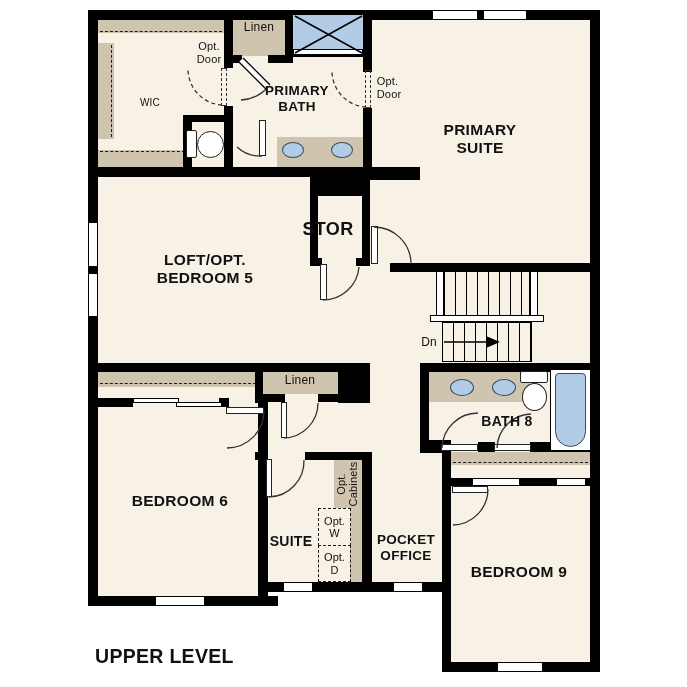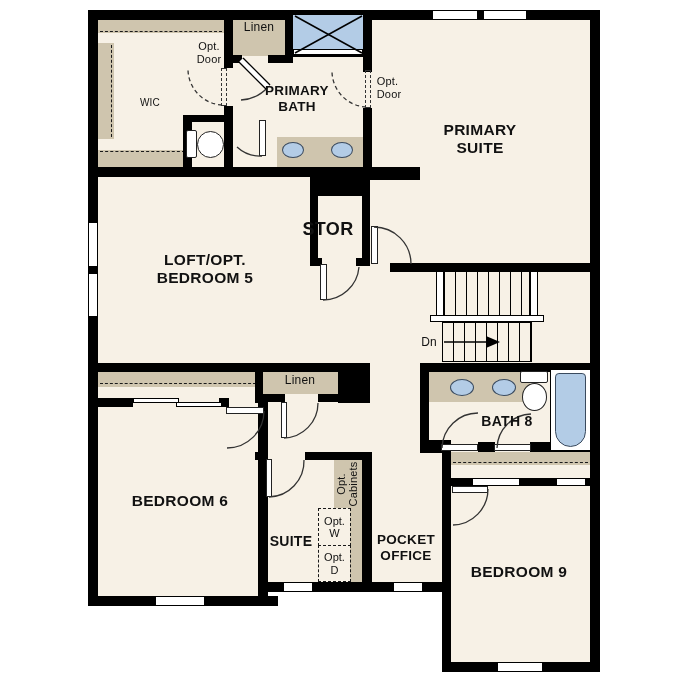--- a/index.html
+++ b/index.html
@@ -207,14 +207,15 @@
   <div class="lab small" style="left:429px;top:342px;font-size:12px">Dn</div>
   <div class="lab small" style="left:300px;top:380px;font-size:12px">Linen</div>
   <div class="lab" style="left:507px;top:421px;font-size:14px">BATH 8</div>
   <div class="lab" style="left:180px;top:501px;font-size:15.5px">BEDROOM 6</div>
   <div class="lab" style="left:291px;top:541px;font-size:14px">SUITE</div>
   <div class="lab small" style="left:348px;top:484px;font-size:11px;transform:translate(-50%,-50%) rotate(-90deg);line-height:1.05">Opt.
 Cabinets</div>
   <div class="lab" style="left:406px;top:548px;font-size:13.5px">POCKET
 OFFICE</div>
   <div class="lab" style="left:519px;top:572px;font-size:15.5px">BEDROOM 9</div>
+  <div class="lab" style="left:95px;top:645px;font-size:19.5px;transform:none">UPPER LEVEL</div>
 
 </div>
 
 </body></html>

